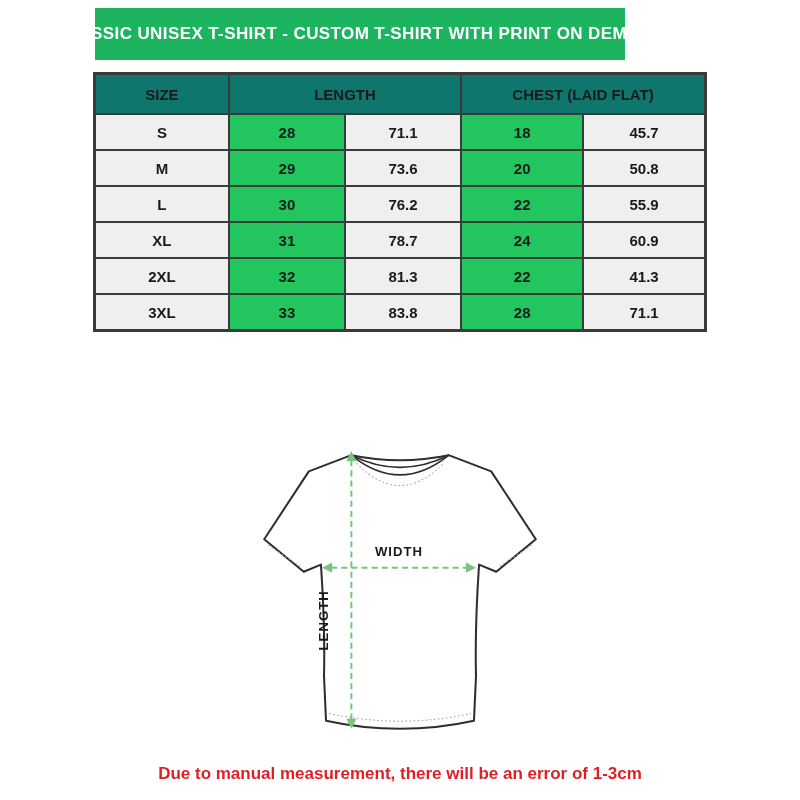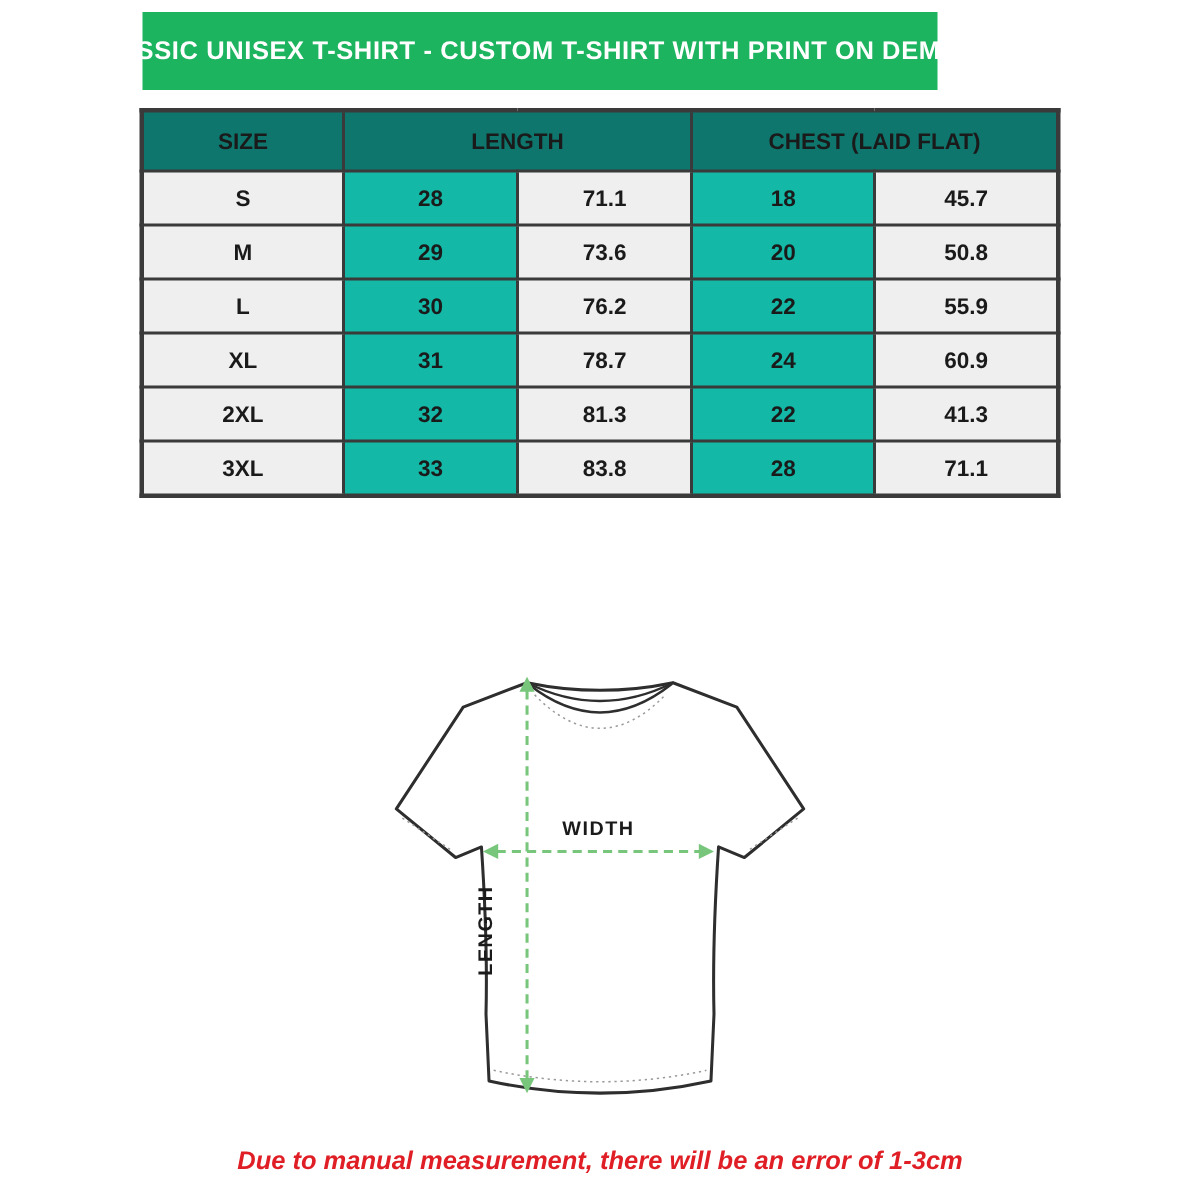--- a/index.html
+++ b/index.html
@@ -40,39 +40,38 @@
     text-align: center;
     vertical-align: middle;
     font-weight: bold;
     color: #1a1a1a;
     font-size: 15px;
     padding: 0;
   }
   .size-table th { height: 38px; background: #0f766e; }
   .size-table td { height: 34px; }
   .cell-gray  { background: #efefef; }
-  .cell-white { background: #14b8a6; }
+  .cell-white { background: #22c55e; }
   
   .shirt-wrap {
     position: absolute;
     left: 253px; top: 443px;
     width: 294px; height: 304px;
   }
   
   .footnote {
     position: absolute;
     left: 0; top: 764px;
     width: 800px;
     text-align: center;
   }
   .footnote span {
     color: #e01e25;
     font-size: 17px;
     font-weight: bold;
-    font-style: italic;
   }
 </style>
 </head>
 <body>
 
 <div class="page">
 
   <div class="banner">
     <span>CLASSIC UNISEX T-SHIRT - CUSTOM T-SHIRT WITH PRINT ON DEMAND</span>
   </div>

